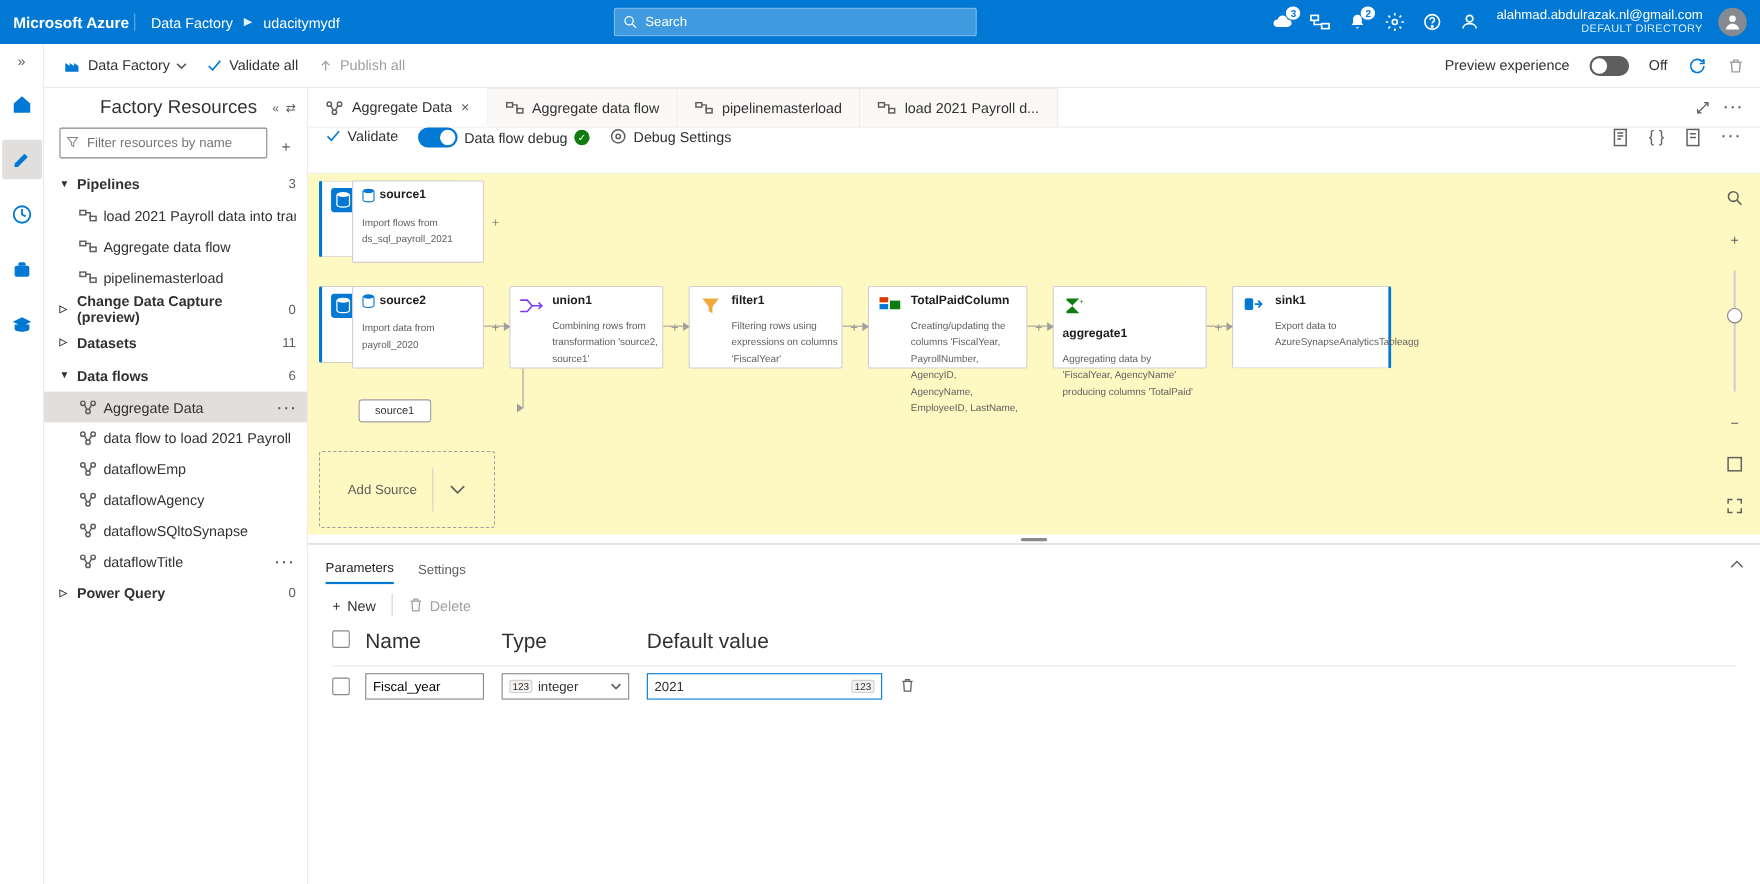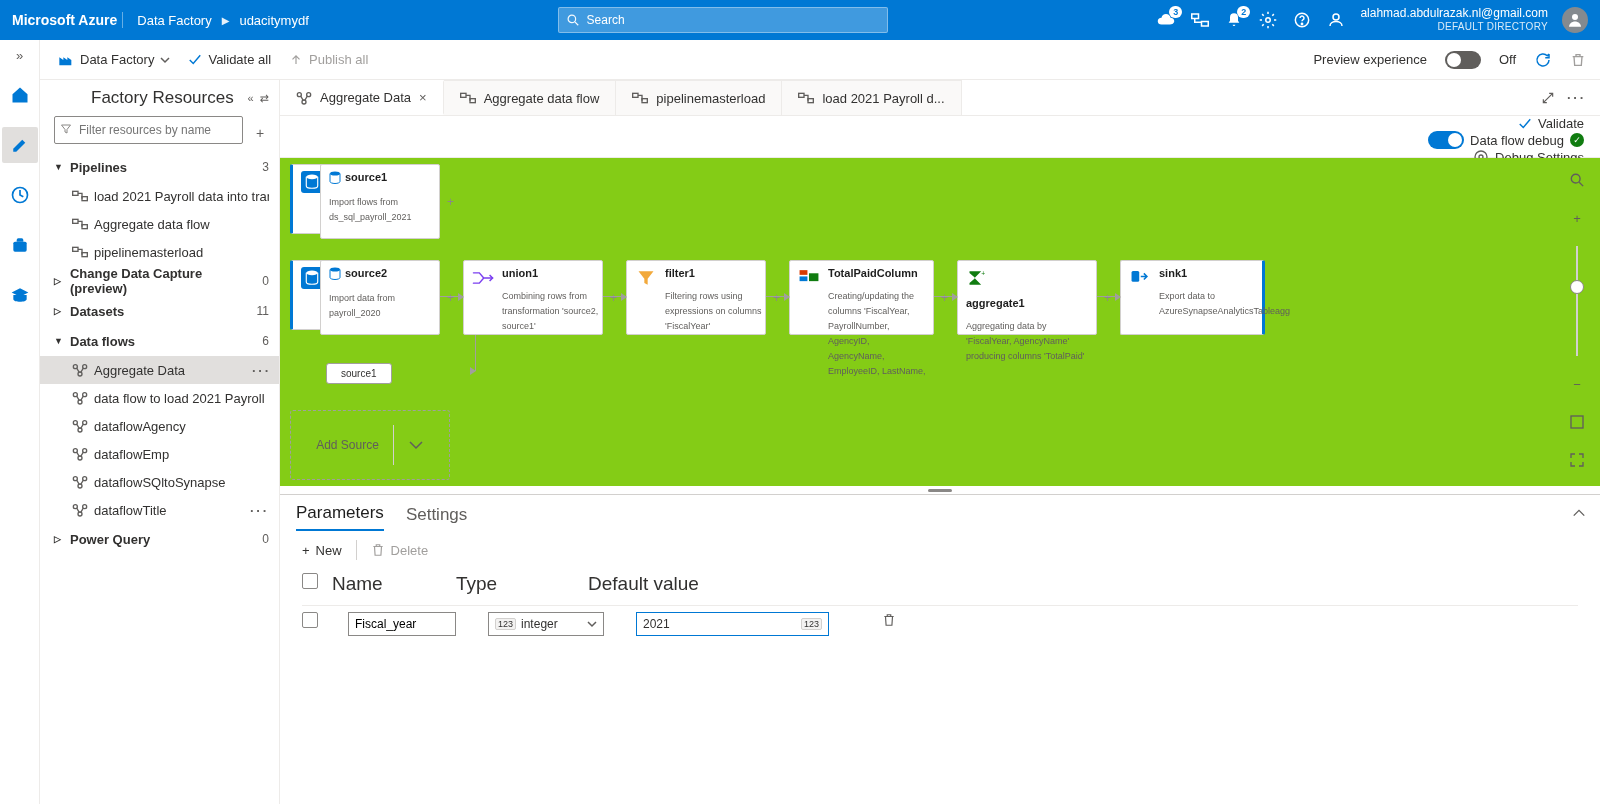--- a/index.html
+++ b/index.html
@@ -51,29 +51,29 @@
 .tree-item .dots { margin-left: auto; color: #605e5c; letter-spacing: 2px; font-weight: bold; }
 
 
 .main { position: absolute; left: 280px; top: 80px; right: 0; bottom: 0; display: flex; flex-direction: column; }
 .tabs { height: 36px; display: flex; align-items: stretch; border-bottom: 1px solid #edebe9; }
 .tab { display: flex; align-items: center; gap: 8px; padding: 0 16px; font-size: 13px; border-right: 1px solid #edebe9; color: #323130; background: #faf9f8; border-top: 1px solid #edebe9; white-space: nowrap; }
 .tab.active { background: #fff; border-bottom: 2px solid #fff; border-top: 2px solid #fff; font-weight: 400; }
 .tab .close { color: #605e5c; font-size: 13px; }
 .tab-tools { margin-left: auto; display: flex; align-items: center; gap: 12px; padding-right: 14px; color: #605e5c; }
 
-.toolbar { height: 42px; display: flex; align-items: flex-end; padding: 0 16px; border-bottom: 1px solid #edebe9; flex-direction: column; }
+.toolbar { height: 42px; display: flex; align-items: flex-start; gap: 18px; padding: 0 16px; border-bottom: 1px solid #edebe9; }
 .toolbar .tb-item { display: flex; align-items: center; gap: 6px; font-size: 13px; }
 .switch { width: 36px; height: 18px; border-radius: 10px; background: #0078d4; position: relative; }
 .switch::after { content: ""; position: absolute; width: 14px; height: 14px; background: #fff; border-radius: 50%; top: 2px; right: 2px; }
 .green-dot { width: 14px; height: 14px; border-radius: 50%; background: #107c10; display: flex; align-items: center; justify-content: center; color: #fff; font-size: 9px; }
 .toolbar .spacer { flex: 1; }
 
 
-.canvas { flex: 1; position: relative; background: #84cc16; overflow: hidden; }
+.canvas { flex: 1; position: relative; background: #fef9c3; overflow: hidden; }
 .node { position: absolute; background: #fff; border: 1px solid #d2d0ce; border-radius: 2px; min-height: 70px; padding: 6px 8px; display: flex; gap: 8px; }
 .node.start { border-left: 3px solid #0078d4; }
 .node.sink { border-right: 3px solid #0078d4; }
 .node .nlabel { min-width: 100px; }
 .node .ntitle { font-size: 11px; font-weight: 600; color: #1e1e1e; margin-bottom: 8px; display: block; }
 .node .ndesc { font-size: 9px; color: #605e5c; line-height: 1.2; }
 .node .plus-in, .node .plus-out { position: absolute; font-size: 12px; color: #8a8886; }
 .node .plus-out { right: -15px; top: 50%; transform: translateY(-50%); }
 .node-icon { width: 22px; height: 22px; border-radius: 3px; display: flex; align-items: center; justify-content: center; flex-shrink: 0; font-size: 12px; }
 .ic-db { background: #0078d4; color: #fff; }
@@ -91,39 +91,39 @@
 .canvas-tools { position: absolute; right: 8px; top: 8px; width: 30px; display: flex; flex-direction: column; align-items: center; gap: 10px; }
 .canvas-tools .ct { width: 28px; height: 28px; display: flex; align-items: center; justify-content: center; border-radius: 2px; color: #605e5c; }
 .canvas-tools .slider { width: 2px; height: 110px; background: #d2d0ce; position: relative; margin: 4px 0; }
 .canvas-tools .slider .knob { width: 14px; height: 14px; border: 1px solid #8a8886; border-radius: 50%; background: #fff; position: absolute; left: -6px; top: 34px; }
 
 
 .drag-bar { height: 8px; display:flex; align-items:center; justify-content:center; cursor: ns-resize;}
 .drag-handle { width: 24px; height: 3px; background: #8a8886; border-radius: 2px; }
 .bottom { border-top: 1px solid #d2d0ce; display: flex; flex-direction: column; height: 310px; }
 .btabs { height: 36px; display: flex; align-items: flex-end; padding: 0 16px; gap: 22px; }
-.btab { font-size: 17px; padding-bottom: 6px; color: #605e5c; }
+.btab { font-size: 12px; padding-bottom: 6px; color: #605e5c; }
 .btab.active { color: #1e1e1e; border-bottom: 2px solid #0078d4; font-weight: 400; }
 .btoolbar { height: 38px; display: flex; align-items: center; gap: 14px; padding: 0 22px; font-size: 13px; color: #323130; }
 .btoolbar .sep { height: 20px; width: 0; border-left: 1px solid #d2d0ce; }
 .ptable { padding: 0 22px; }
 .ptable .hdr { display: flex; padding: 4px 0 10px 0; font-size: 19px; color: #323130; font-weight: 400; }
 .ptable .hdr .c0 { width: 30px; }
 .ptable .hdr .c1 { width: 124px; }
 .ptable .hdr .c2 { width: 132px; }
 .ptable .hdr .c3 { width: 180px; }
-.prow { display: flex; align-items: flex-start; gap: 16px; border-top: 1px solid #edebe9; padding: 6px 0; }
+.prow { display: flex; align-items: center; gap: 0; border-top: 1px solid #edebe9; padding: 6px 0; }
 .prow .c0 { width: 30px; display:flex; }
 .prow .c1 { width: 124px; }
 .prow .c2 { width: 132px; }
 .prow .c3 { width: 220px; }
 .prow input[type=text] { width: 108px; height: 24px; border: 1px solid #8a8886; padding: 0 6px; font-size: 12px; }
 .prow .sel { width: 116px; height: 24px; border: 1px solid #8a8886; display: flex; align-items: center; justify-content: space-between; padding: 0 6px; font-size: 12px; }
 .prow .badge-type { background:#f3f2f1; border:1px solid #d2d0ce; border-radius:2px; font-size:9px; padding:0 2px; }
-.prow .valbox { width: 193px; height: 24px; border: 1px solid #0078d4; display: flex; align-items: center; justify-content: space-between; padding: 0 6px; font-size: 12px; }
+.prow .valbox { width: 214px; height: 24px; border: 1px solid #0078d4; display: flex; align-items: center; justify-content: space-between; padding: 0 6px; font-size: 12px; }
 .prow .del { margin-left: 10px; color: #605e5c; }
 .cb { width: 16px; height: 16px; border: 1px solid #8a8886; border-radius: 2px; }
 
 svg { overflow: visible; }
 </style>
 </head>
 <body>
 
 <div class="top-bar">
   <div class="logo">Microsoft Azure</div>
@@ -345,30 +345,30 @@
       </svg>
       <span>data flow to load 2021 Payroll Data t...</span>
     </div>
   <div class="tree-item">
       <svg width="16" height="14" viewBox="0 0 24 20" fill="none" stroke="#605e5c" stroke-width="2">
         <circle cx="5" cy="5" r="3"></circle>
         <circle cx="19" cy="5" r="3"></circle>
         <circle cx="12" cy="16" r="3"></circle>
         <path d="M7 7l4 7M17 7l-4 7"></path>
       </svg>
-      <span>dataflowAgency</span>
+      <span>dataflowEmp</span>
     </div>
   <div class="tree-item">
       <svg width="16" height="14" viewBox="0 0 24 20" fill="none" stroke="#605e5c" stroke-width="2">
         <circle cx="5" cy="5" r="3"></circle>
         <circle cx="19" cy="5" r="3"></circle>
         <circle cx="12" cy="16" r="3"></circle>
         <path d="M7 7l4 7M17 7l-4 7"></path>
       </svg>
-      <span>dataflowEmp</span>
+      <span>dataflowAgency</span>
     </div>
   <div class="tree-item">
       <svg width="16" height="14" viewBox="0 0 24 20" fill="none" stroke="#605e5c" stroke-width="2">
         <circle cx="5" cy="5" r="3"></circle>
         <circle cx="19" cy="5" r="3"></circle>
         <circle cx="12" cy="16" r="3"></circle>
         <path d="M7 7l4 7M17 7l-4 7"></path>
       </svg>
       <span>dataflowSQltoSynapse</span>
     </div>

